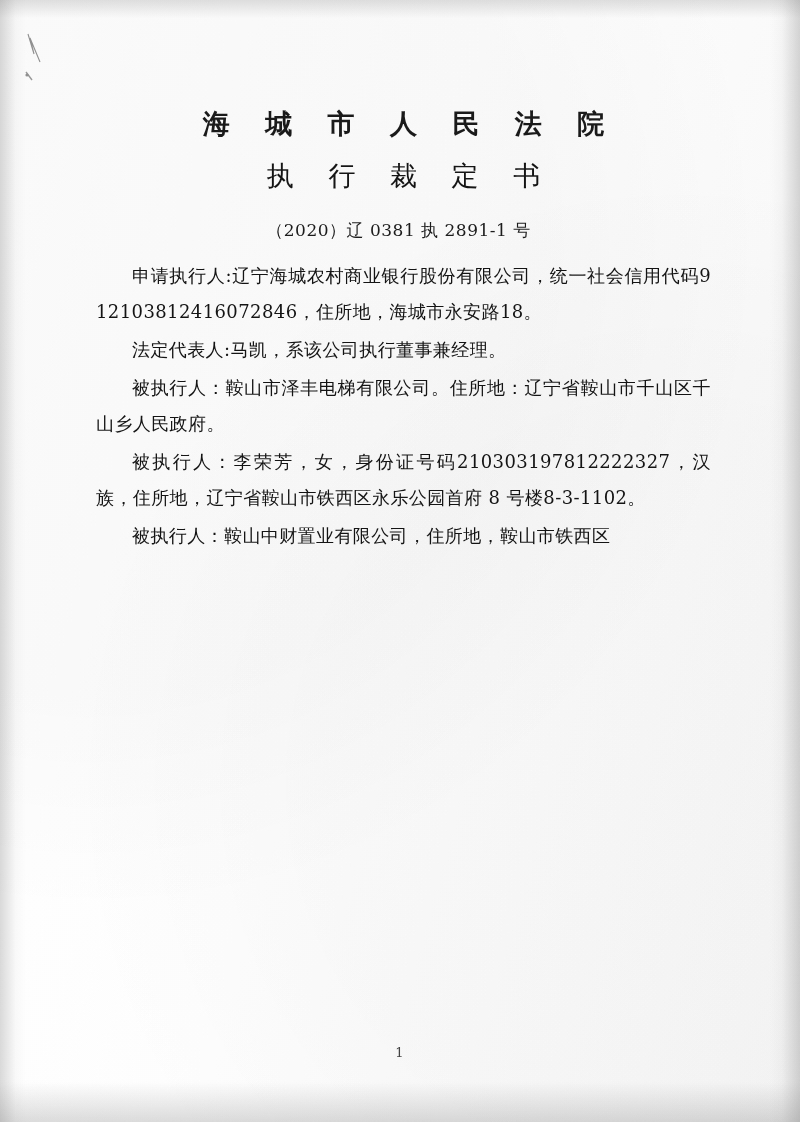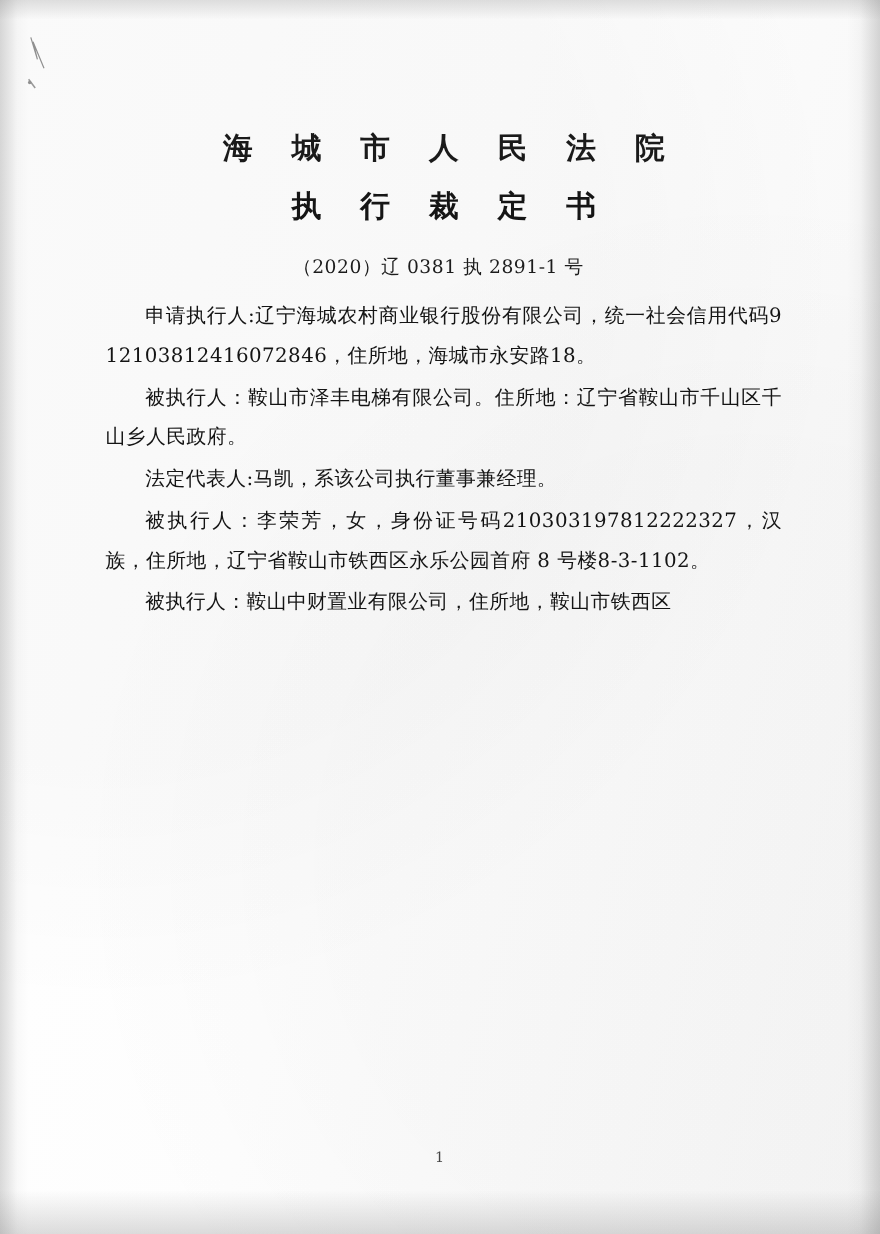--- a/index.html
+++ b/index.html
@@ -50,38 +50,38 @@
     pointer-events: none;
   }
   .speckle {
     position: absolute;
     pointer-events: none;
     opacity: 0.55;
   }
   .content {
     position: absolute;
     left: 96px;
-    top: 120px;
+    top: 108px;
     width: 615px;
   }
   .doc-title {
     text-align: center;
     font-size: 27px;
     font-weight: bold;
     letter-spacing: 13px;
     color: #1a1a1a;
     text-indent: 13px;
     font-family: "DejaVu Serif", "Liberation Serif", serif;
     margin: 0 0 20px 0;
     line-height: 1.2;
   }
   .doc-subtitle {
     text-align: center;
     font-size: 27px;
-    font-weight: bold;
+    font-weight: normal;
     letter-spacing: 13px;
     color: #151515;
     text-indent: 13px;
     margin: 0 0 26px 0;
     line-height: 1.2;
   }
   .case-number {
     text-align: center;
     font-size: 17px;
     color: #1c1c1c;
@@ -127,22 +127,22 @@
 
   <div class="content">
 
     <h1 class="doc-title">海 城 市 人 民 法 院</h1>
 
     <h2 class="doc-subtitle">执 行 裁 定 书</h2>
 
     <div class="case-number">（2020）辽 0381 执 2891-1 号</div>
 
     <p class="para">申请执行人:辽宁海城农村商业银行股份有限公司，统一社会信用代码912103812416072846，住所地，海城市永安路18。</p>
+    <p class="para">法定代表人:马凯，系该公司执行董事兼经理。</p>
     <p class="para">被执行人：鞍山市泽丰电梯有限公司。住所地：辽宁省鞍山市千山区千山乡人民政府。</p>
-    <p class="para">法定代表人:马凯，系该公司执行董事兼经理。</p>
     <p class="para">被执行人：李荣芳，女，身份证号码210303197812222327，汉族，住所地，辽宁省鞍山市铁西区永乐公园首府 8 号楼8-3-1102。</p>
     <p class="para">被执行人：鞍山中财置业有限公司，住所地，鞍山市铁西区</p>
 
   </div>
 
   <div class="page-number">1</div>
 
 </div>
 
 </body></html>

